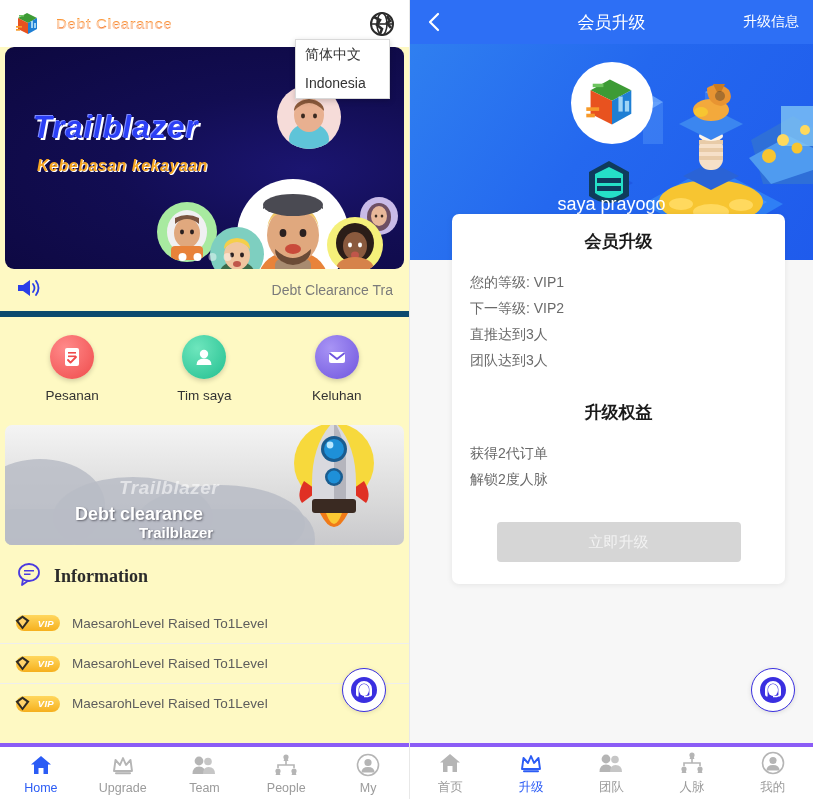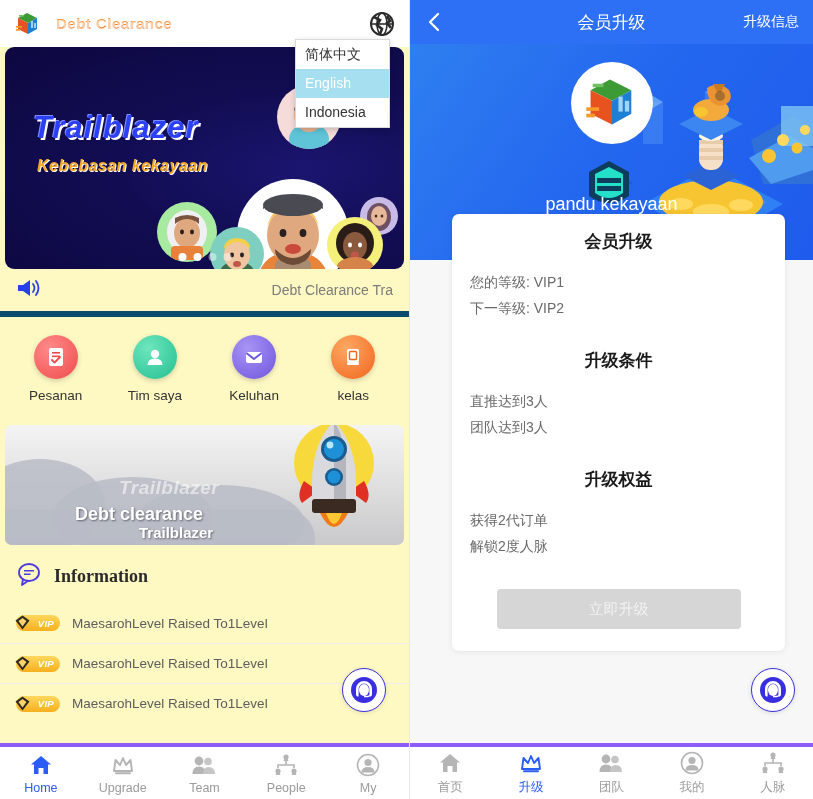--- a/index.html
+++ b/index.html
@@ -337,30 +337,20 @@
         <div class="qlabel">Tim saya</div>
       </div>
       <div class="qitem">
         <div class="qcircle" style="background:radial-gradient(circle at 35% 30%,#a894f5,#6f55de);">
           <svg width="24" height="24" viewBox="0 0 24 24">
             <rect x="4" y="7" width="16" height="11" rx="2" fill="#fff"></rect>
             <path d="M5 8.5 L12 14 L19 8.5" fill="none" stroke="#6f55de" stroke-width="1.9" stroke-linecap="round" stroke-linejoin="round"></path>
           </svg>
         </div>
         <div class="qlabel">Keluhan</div>
-      </div>
-      <div class="qitem">
-        <div class="qcircle" style="background:radial-gradient(circle at 35% 30%,#ffa862,#f0651d);">
-          <svg width="22" height="22" viewBox="0 0 22 22">
-            <rect x="5" y="3" width="12" height="13" rx="1.5" fill="#fff"></rect>
-            <rect x="5" y="16" width="12" height="3" rx="1.2" fill="#fff"></rect>
-            <rect x="7.5" y="5.5" width="7" height="8" rx="1" fill="none" stroke="#f0651d" stroke-width="1.4"></rect>
-          </svg>
-        </div>
-        <div class="qlabel">kelas</div>
       </div>
     </div>
 
     <div class="promo">
       <div class="cloud" style="left:-30px;top:34px;width:130px;height:92px;"></div>
       <div class="cloud" style="left:48px;top:52px;width:160px;height:80px;"></div>
       <div class="cloud" style="left:130px;top:60px;width:170px;height:78px;"></div>
       <div class="cloud" style="left:-20px;top:84px;width:330px;height:60px;border-radius:40px;"></div>
       <div class="promo-ghost">Trailblazer</div>
       <div class="promo-l1">Debt clearance</div>
@@ -437,21 +427,20 @@
       <svg width="28" height="28" viewBox="0 0 28 28">
         <circle cx="14" cy="14" r="13" fill="#3a2fe0"></circle>
         <path d="M6 13 A8 8 0 0 1 22 13 L22 18 A2.6 2.6 0 0 1 19.4 20.6 L19.4 13 A5.4 5.4 0 0 0 8.6 13 L8.6 20.6 A2.6 2.6 0 0 1 6 18 Z" fill="#ffffff"></path>
         <ellipse cx="14" cy="14" rx="5" ry="6" fill="#ffffff"></ellipse>
         <path d="M14 20.5 L18 20.5 A1.5 1.5 0 0 0 19.5 19" fill="none" stroke="#ffffff" stroke-width="1.3"></path>
       </svg>
     </div>
 
     <div class="lang-menu">
       <div class="lang-item">简体中文</div>
-      <div class="lang-item active">English</div>
       <div class="lang-item">Indonesia</div>
     </div>
 
     <div class="tabbar">
       <div class="tab active">
         <div class="ticon">
           <svg width="24" height="24" viewBox="0 0 24 24">
               <path d="M12 3 L22 11.5 L19 11.5 L19 21 L14.5 21 L14.5 15 L9.5 15 L9.5 21 L5 21 L5 11.5 L2 11.5 Z" fill="#2b5cf5"></path>
             </svg>
         </div>
@@ -563,29 +552,28 @@
           <polygon points="4,8 13,3 23,8 14,13" fill="#3d9b35"></polygon>
           <polygon points="14,13 23,8 23,19 14,24" fill="#1e7fd4"></polygon>
           <polygon points="4,8 14,13 14,24 4,19" fill="#e8521f"></polygon>
           <rect x="17" y="11" width="2" height="7" fill="#9fd4f5"></rect>
           <rect x="20" y="13" width="2" height="5" fill="#9fd4f5"></rect>
           <rect x="5" y="5" width="5" height="1.6" fill="#6dc45f"></rect>
           <rect x="2" y="16" width="6" height="1.7" fill="#f79a2a"></rect>
           <rect x="2" y="19" width="4" height="1.7" fill="#f79a2a"></rect>
         </svg>
       </div>
-      <div class="profile-name">pandu kekayaan</div>
+      <div class="profile-name">saya prayogo</div>
       <div class="profile-level">等级: VIP1</div>
     </div>
 
     <div class="ucard">
       <h3>会员升级</h3>
       <p>您的等级: VIP1</p>
       <p>下一等级: VIP2</p>
-      <h3 class="sp">升级条件</h3>
       <p>直推达到3人</p>
       <p>团队达到3人</p>
       <h3 class="sp">升级权益</h3>
       <p>获得2代订单</p>
       <p>解锁2度人脉</p>
       <button class="upg-btn">立即升级</button>
     </div>
 
     <div class="fab" style="left:341px;top:668px;">
       <svg width="28" height="28" viewBox="0 0 28 28">
@@ -617,40 +605,40 @@
       <div class="tab">
         <div class="ticon">
           <svg width="26" height="24" viewBox="0 0 26 24">
             <circle cx="8" cy="8" r="4.4" fill="#b5b5b5"></circle>
             <circle cx="17" cy="8.5" r="3.8" fill="#c6c6c6"></circle>
             <path d="M1.5 21 Q1.5 13.5 8 13.5 Q14.5 13.5 14.5 21 Z" fill="#b5b5b5"></path>
             <path d="M12 21 Q12 14 17.5 14 Q24 14 24 21 Z" fill="#c6c6c6"></path>
           </svg>
         </div>
         <div class="tlabel">团队</div>
-      </div>
-      <div class="tab">
-        <div class="ticon">
-          <svg width="24" height="24" viewBox="0 0 24 24">
-            <circle cx="12" cy="12" r="10.5" fill="none" stroke="#b5b5b5" stroke-width="1.6"></circle>
-            <circle cx="12" cy="9.5" r="3.6" fill="#b5b5b5"></circle>
-            <path d="M5.4 19.6 Q5.4 14 12 14 Q18.6 14 18.6 19.6 Z" fill="#b5b5b5"></path>
-          </svg>
-        </div>
-        <div class="tlabel">我的</div>
       </div>
       <div class="tab">
         <div class="ticon">
           <svg width="26" height="24" viewBox="0 0 26 24">
             <circle cx="13" cy="4" r="2.6" fill="#b5b5b5"></circle>
             <circle cx="5" cy="18" r="2.6" fill="#b5b5b5"></circle>
             <circle cx="21" cy="18" r="2.6" fill="#b5b5b5"></circle>
             <path d="M13 7 L13 12 M5 15 L5 12 L21 12 L21 15" fill="none" stroke="#b5b5b5" stroke-width="1.6"></path>
             <path d="M2.6 22 Q2.6 19.6 5 19.6 Q7.4 19.6 7.4 22 Z" fill="#b5b5b5"></path>
             <path d="M18.6 22 Q18.6 19.6 21 19.6 Q23.4 19.6 23.4 22 Z" fill="#b5b5b5"></path>
             <path d="M10.6 8 Q10.6 5.6 13 5.6 Q15.4 5.6 15.4 8 Z" fill="#b5b5b5"></path>
           </svg>
         </div>
         <div class="tlabel">人脉</div>
       </div>
+      <div class="tab">
+        <div class="ticon">
+          <svg width="24" height="24" viewBox="0 0 24 24">
+            <circle cx="12" cy="12" r="10.5" fill="none" stroke="#b5b5b5" stroke-width="1.6"></circle>
+            <circle cx="12" cy="9.5" r="3.6" fill="#b5b5b5"></circle>
+            <path d="M5.4 19.6 Q5.4 14 12 14 Q18.6 14 18.6 19.6 Z" fill="#b5b5b5"></path>
+          </svg>
+        </div>
+        <div class="tlabel">我的</div>
+      </div>
     </div>
   </div>
 </div>
 
 </body></html>

